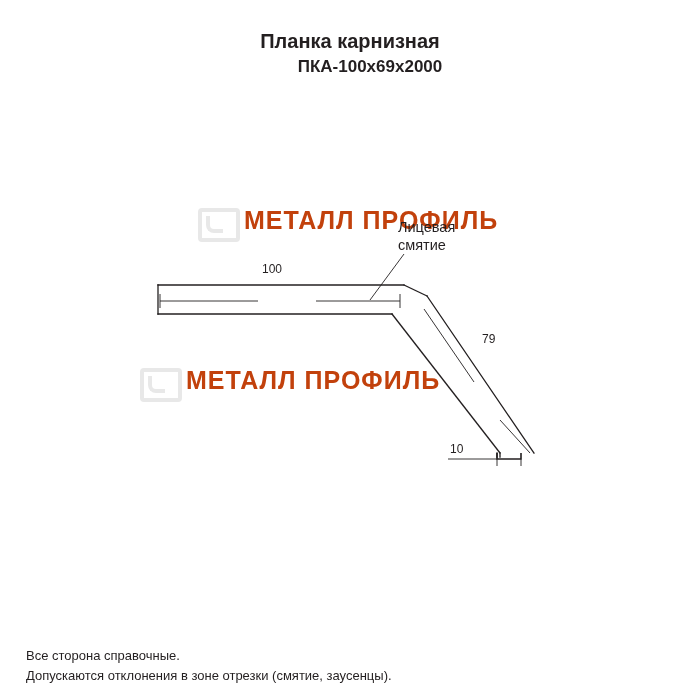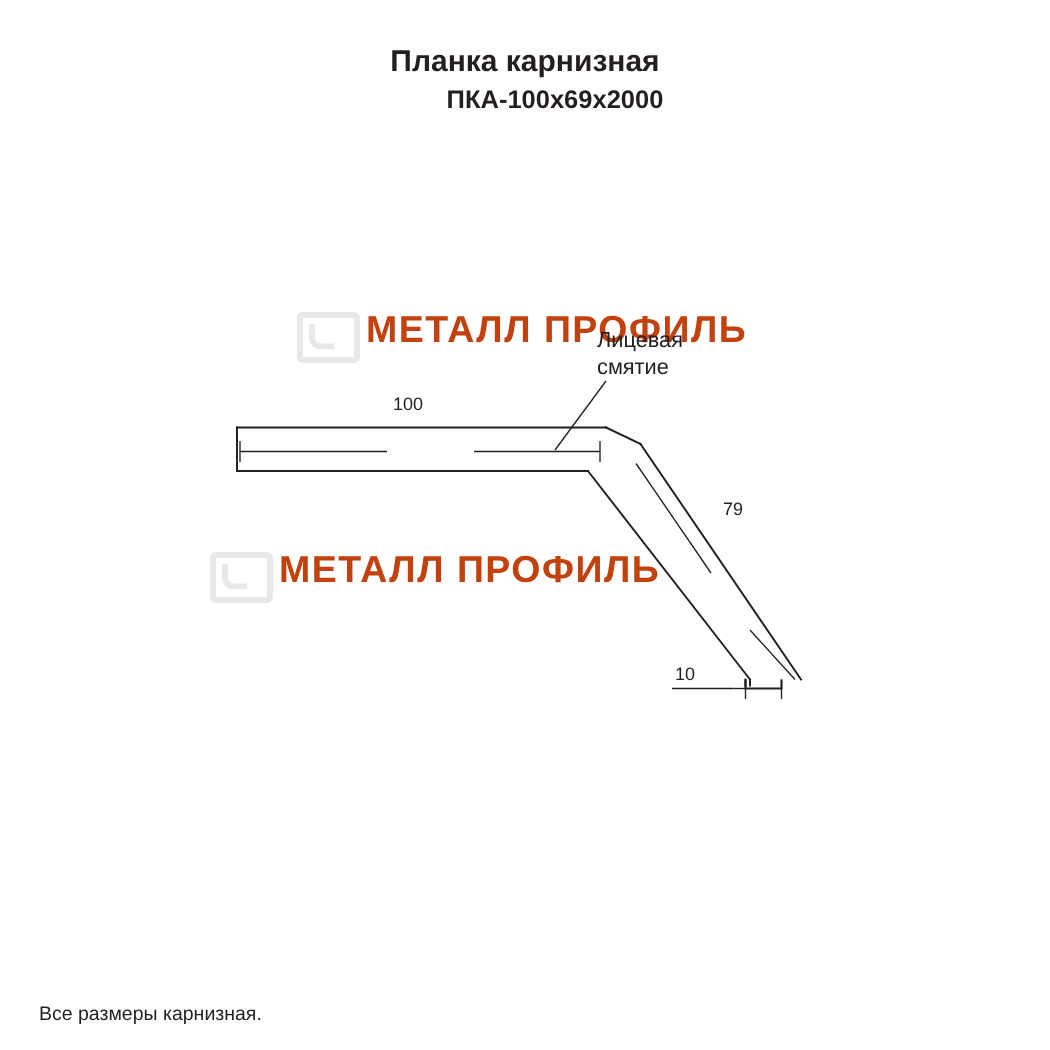--- a/index.html
+++ b/index.html
@@ -191,16 +191,17 @@
     <div class="label label-69">79</div>
     <div class="label label-10">10</div>
 
     <div class="label-face">
       <div>Лицевая</div>
       <div>смятие</div>
     </div>
   </div>
 
   <div class="footer">
-    <div>Все размеры карнизная.</div>
+    <div>Все сторона справочные.</div>
+    <div>Допускаются отклонения в зоне отрезки (смятие, заусенцы).</div>
   </div>
 
 </div>
 
 </body></html>

